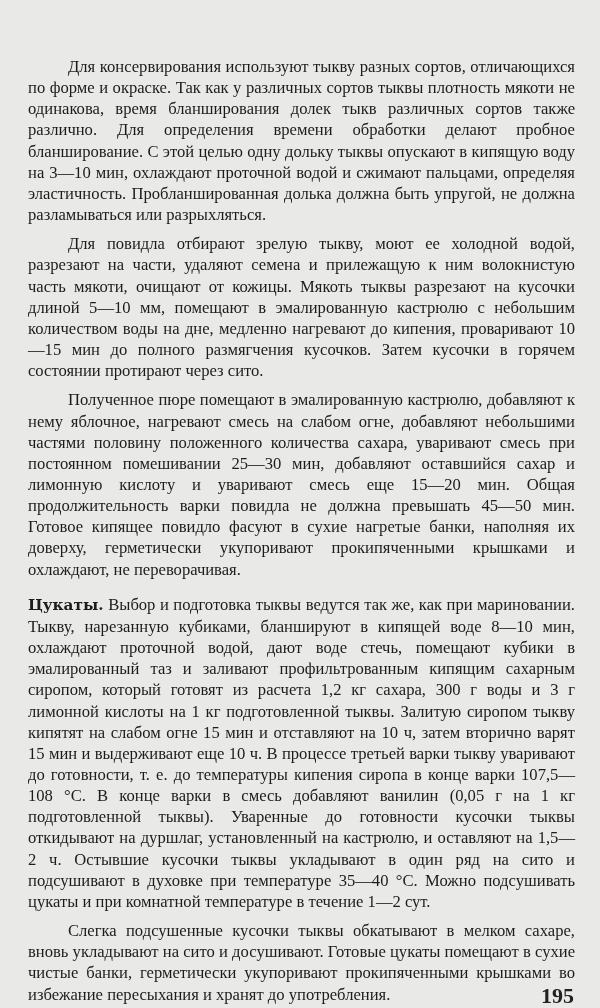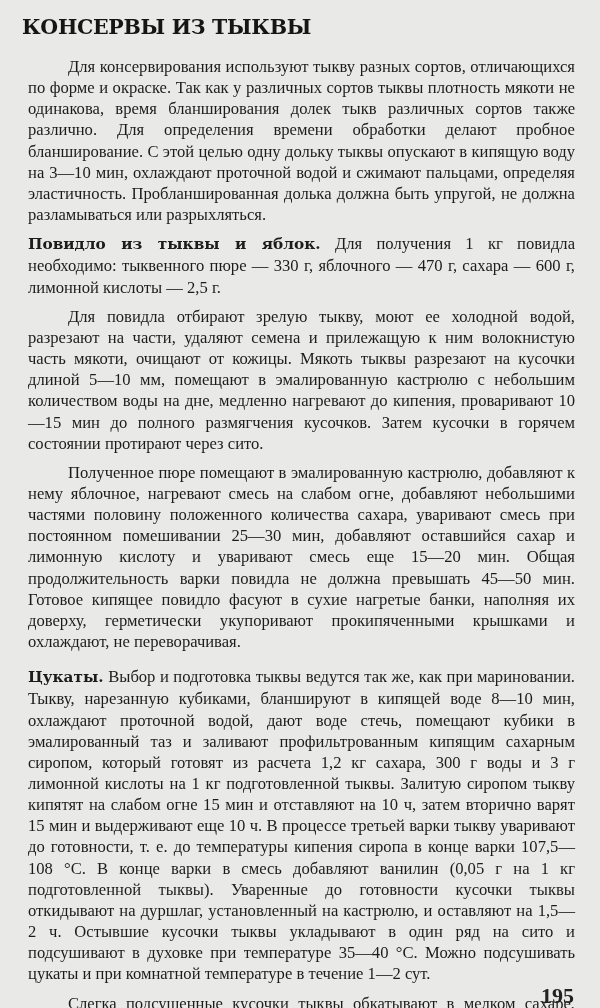--- a/index.html
+++ b/index.html
@@ -66,26 +66,24 @@
       top: 983px;
       font-size: 22px;
       font-weight: bold;
       color: #222;
     }
   </style>
 </head>
 <body>
 
 <div class="page">
-  <h1 class="title">КОНСЕРВЫ ИЗ ТЫКВЫ</h1>
 
   <div class="body">
     <p>Для консервирования используют тыкву разных сортов, отличающихся по форме и окраске. Так как у различных сортов тыквы плотность мякоти не одинакова, время бланширования долек тыкв различных сортов также различно. Для определения времени обработки делают пробное бланширование. С этой целью одну дольку тыквы опускают в кипящую воду на 3—10 мин, охлаждают проточной водой и сжимают пальцами, определяя эластичность. Пробланшированная долька должна быть упругой, не должна разламываться или разрыхляться.</p>
 
-    <p class="sect"><span class="runin">Повидло из тыквы и яблок.</span><span> Для получения 1 кг повидла необходимо: тыквенного пюре — 330 г, яблочного — 470 г, сахара — 600 г, лимонной кислоты — 2,5 г.</span></p>
 
     <p>Для повидла отбирают зрелую тыкву, моют ее холодной водой, разрезают на части, удаляют семена и прилежащую к ним волокнистую часть мякоти, очищают от кожицы. Мякоть тыквы разрезают на кусочки длиной 5—10 мм, помещают в эмалированную кастрюлю с небольшим количеством воды на дне, медленно нагревают до кипения, проваривают 10—15 мин до полного размягчения кусочков. Затем кусочки в горячем состоянии протирают через сито.</p>
 
     <p>Полученное пюре помещают в эмалированную кастрюлю, добавляют к нему яблочное, нагревают смесь на слабом огне, добавляют небольшими частями половину положенного количества сахара, уваривают смесь при постоянном помешивании 25—30 мин, добавляют оставшийся сахар и лимонную кислоту и уваривают смесь еще 15—20 мин. Общая продолжительность варки повидла не должна превышать 45—50 мин. Готовое кипящее повидло фасуют в сухие нагретые банки, наполняя их доверху, герметически укупоривают прокипяченными крышками и охлаждают, не переворачивая.</p>
 
     <p class="sect2"><span class="runin">Цукаты.</span><span> Выбор и подготовка тыквы ведутся так же, как при мариновании. Тыкву, нарезанную кубиками, бланшируют в кипящей воде 8—10 мин, охлаждают проточной водой, дают воде стечь, помещают кубики в эмалированный таз и заливают профильтрованным кипящим сахарным сиропом, который готовят из расчета 1,2 кг сахара, 300 г воды и 3 г лимонной кислоты на 1 кг подготовленной тыквы. Залитую сиропом тыкву кипятят на слабом огне 15 мин и отставляют на 10 ч, затем вторично варят 15 мин и выдерживают еще 10 ч. В процессе третьей варки тыкву уваривают до готовности, т. е. до температуры кипения сиропа в конце варки 107,5—108 °С. В конце варки в смесь добавляют ванилин (0,05 г на 1 кг подготовленной тыквы). Уваренные до готовности кусочки тыквы откидывают на дуршлаг, установленный на кастрюлю, и оставляют на 1,5—2 ч. Остывшие кусочки тыквы укладывают в один ряд на сито и подсушивают в духовке при температуре 35—40 °С. Можно подсушивать цукаты и при комнатной температуре в течение 1—2 сут.</span></p>
 
     <p>Слегка подсушенные кусочки тыквы обкатывают в мелком сахаре, вновь укладывают на сито и досушивают. Готовые цукаты помещают в сухие чистые банки, герметически укупоривают прокипяченными крышками во избежание пересыхания и хранят до употребления.</p>
   </div>
 

